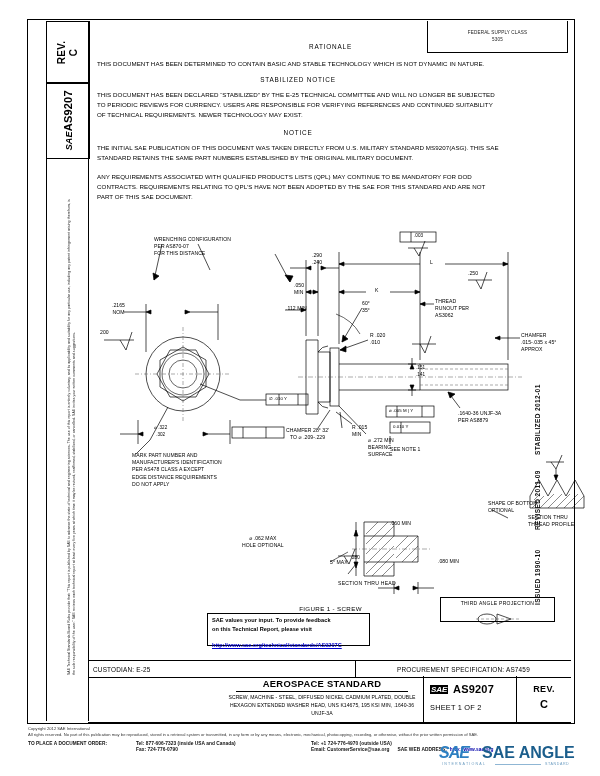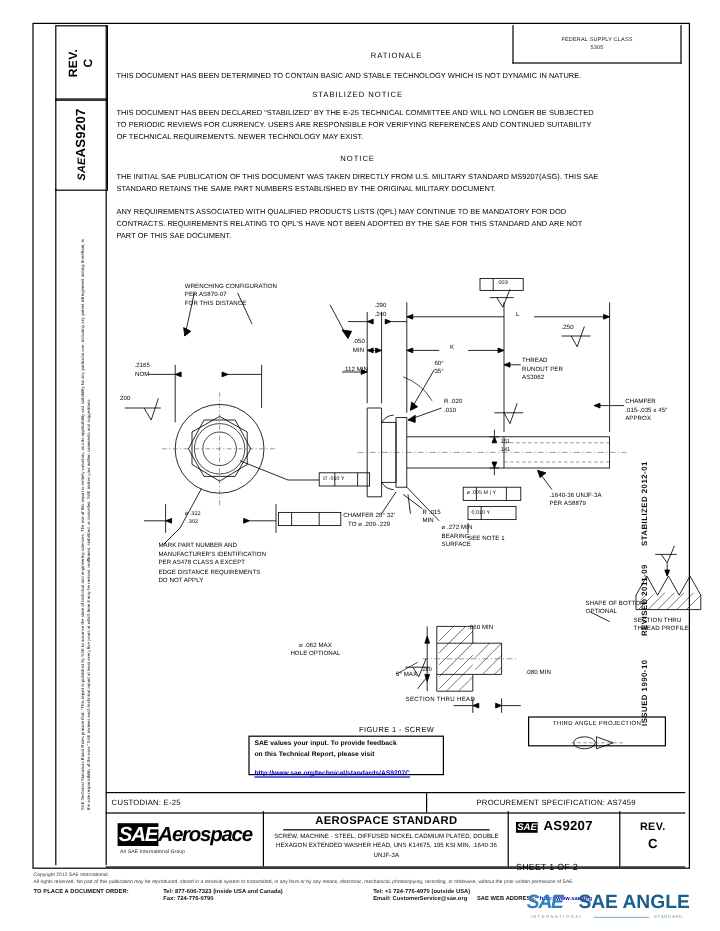--- a/index.html
+++ b/index.html
@@ -86,21 +86,21 @@
   .sae-logo{position:absolute;left:10px;top:10px;font-size:17px;font-weight:900;font-style:italic;letter-spacing:-1px;}
   .sae-logo .bold{background:#000;color:#fff;padding:0 1px;font-style:italic;}
   .sae-sub{position:absolute;left:12px;top:31px;font-size:4.2px;letter-spacing:.1px;color:#222;}
 
   .as-title{position:absolute;left:0;top:2px;width:204px;text-align:center;font-size:9.4px;font-weight:bold;letter-spacing:.3px;}
   .as-rule{position:absolute;left:16px;top:15px;width:172px;height:0;border-top:1.1px solid #000;}
   .as-desc{position:absolute;left:4px;top:17px;width:196px;text-align:center;font-size:5.1px;line-height:1.6;letter-spacing:.05px;}
 
   .num-sae{position:absolute;left:6px;top:9px;font-size:8px;font-weight:900;font-style:italic;background:#000;color:#fff;padding:0 1px;}
   .num-id{position:absolute;left:29px;top:7px;font-size:11px;font-weight:bold;letter-spacing:.2px;}
-  .num-sheet{position:absolute;left:6px;top:42px;font-size:7.4px;letter-spacing:.2px;}
+  .num-sheet{position:absolute;left:6px;top:27px;font-size:7.4px;letter-spacing:.2px;}
   .rev-l{position:absolute;left:0;top:8px;width:54px;text-align:center;font-size:9px;font-weight:bold;letter-spacing:.3px;}
   .rev-v{position:absolute;left:0;top:22px;width:54px;text-align:center;font-size:11px;font-weight:bold;}
 
   
   .foot{position:absolute;left:28px;top:726px;width:545px;height:48px;}
   .foot .cp{font-size:4.1px;line-height:1.5;letter-spacing:.03px;color:#333;}
   .foot .ord{margin-top:3px;font-size:4.8px;font-weight:bold;letter-spacing:.05px;color:#111;}
   .fcols{display:flex;}
   .fc1{width:108px;} .fc2{width:175px;} .fc3{width:auto;}
 
@@ -449,24 +449,20 @@
     </svg>
   </div>
 
   <div class="tb">
     <div class="row1">
       <div class="cust">CUSTODIAN: E-25</div>
       <div class="proc">PROCUREMENT SPECIFICATION: AS7459</div>
     </div>
     <div class="row2">
 
-      <div class="cell c-logo">
-        <div class="sae-logo"><span class="bold">SAE</span><span>Aerospace</span></div>
-        <div class="sae-sub">An SAE International Group</div>
-      </div>
 
       <div class="cell c-desc">
         <div class="as-title">AEROSPACE STANDARD</div>
         <div class="as-rule"></div>
         <div class="as-desc">SCREW, MACHINE - STEEL, DIFFUSED NICKEL CADMIUM PLATED, DOUBLE HEXAGON EXTENDED WASHER HEAD, UNS K14675, 195 KSI MIN, .1640-36 UNJF-3A</div>
       </div>
 
       <div class="cell c-num">
         <div class="num-sae">SAE</div>
         <div class="num-id">AS9207</div>

